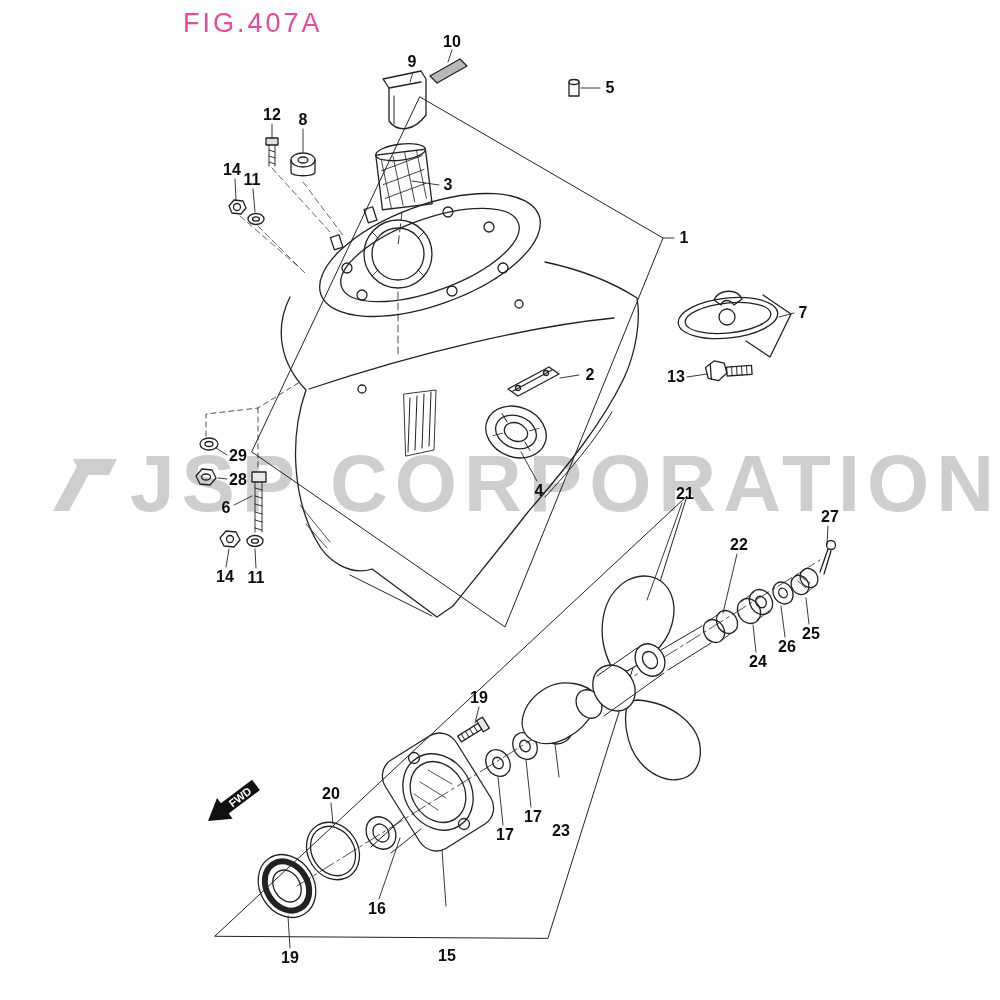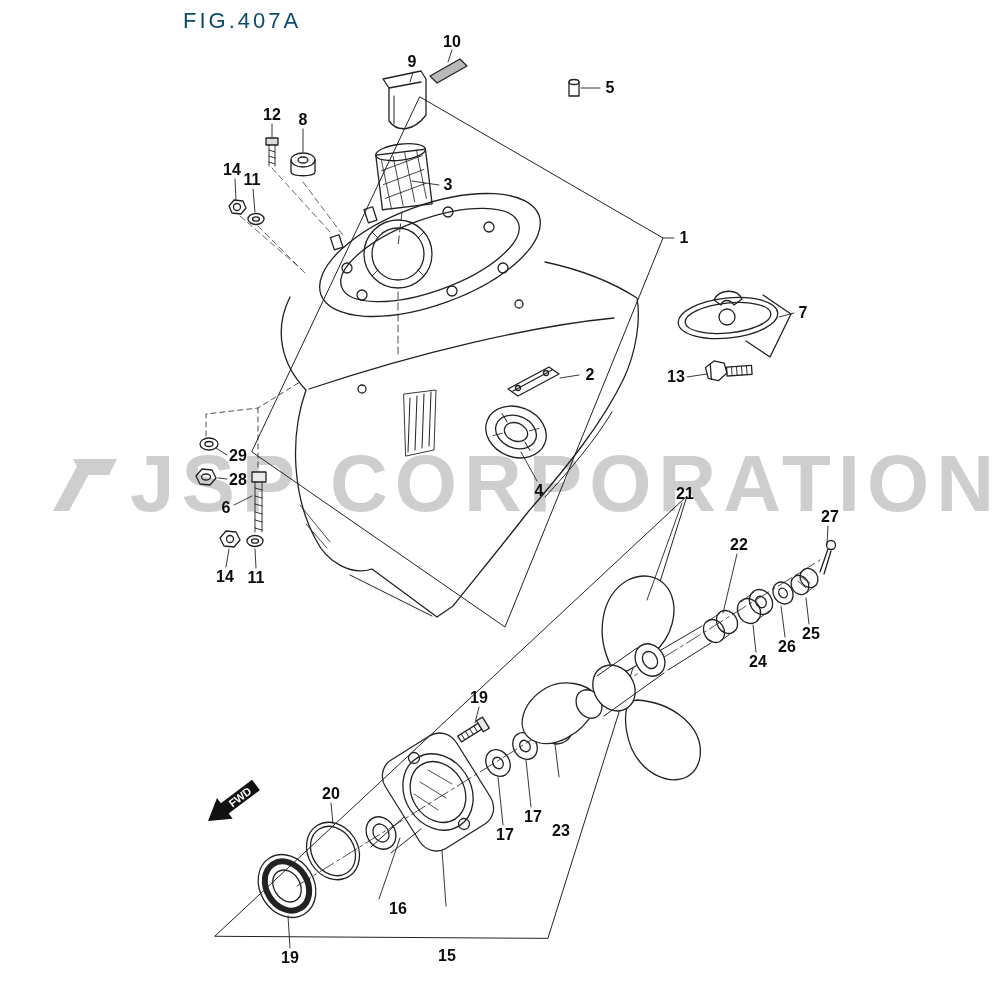--- a/index.html
+++ b/index.html
@@ -1,22 +1,22 @@
 <!DOCTYPE html>
 <html><head>
 <meta charset="utf-8">
 <style>
   html,body { margin:0; padding:0; background:#fff; }
   .stage {
     position:relative; width:1000px; height:1000px; background:#ffffff;
     overflow:hidden; font-family:"Liberation Sans", sans-serif;
   }
   .fig-title {
-    position:absolute; left:183px; top:8px; font-size:22px; letter-spacing:3px;
-    color:#0c4a6e; z-index:5;text-align:center;
+    position:absolute; left:183px; top:8px; font-size:27px; letter-spacing:3px;
+    color:#ec4899; z-index:5;text-align:center;
   }
   .watermark {
     position:absolute; left:50px; top:444px; display:flex; align-items:center;
     gap:10px; z-index:1; opacity:0.9; pointer-events:none; white-space:nowrap;
   }
   .watermark .wm-text {
     font-size:80px; font-weight:bold; letter-spacing:7px; color:#c9c9c9;
     line-height:1;
   }
   svg.drawing { position:absolute; left:0; top:0; z-index:2; }
@@ -319,18 +319,18 @@
       <div class="callout" style="left: 830px; top: 517px;">27</div>
       <div class="callout" style="left: 739px; top: 545px;">22</div>
       <div class="callout" style="left: 811px; top: 634px;">25</div>
       <div class="callout" style="left: 787px; top: 647px;">26</div>
       <div class="callout" style="left: 758px; top: 662px;">24</div>
       <div class="callout" style="left: 479px; top: 698px; text-align: right;">19</div>
       <div class="callout" style="left: 561px; top: 787px; margin-top: 44px;">23</div>
       <div class="callout" style="left: 331px; top: 794px;">20</div>
       <div class="callout" style="left: 533px; top: 817px;">17</div>
       <div class="callout" style="left: 505px; top: 835px;">17</div>
-      <div class="callout" style="left: 398px; top: 909px;">16</div>
+      <div class="callout" style="left: 377px; top: 909px;">16</div>
       <div class="callout" style="left: 447px; top: 916px; margin-top: 40px;">15</div>
       <div class="callout" style="left: 290px; top: 958px;">19</div>
     </div>
 
 </div>
 
 </body></html>

